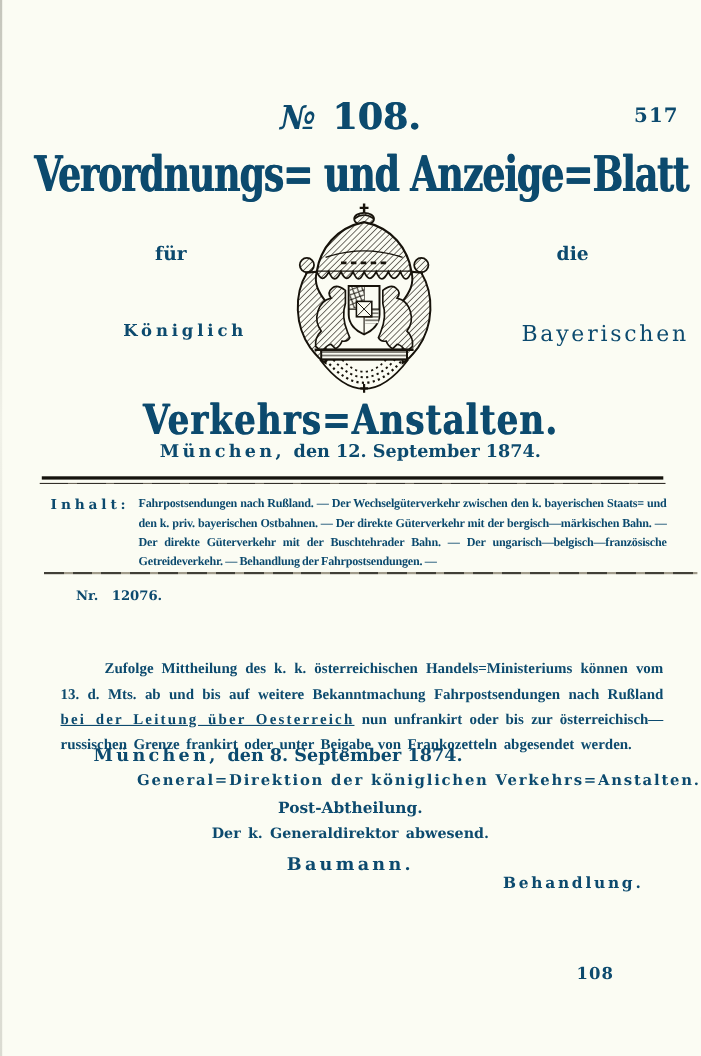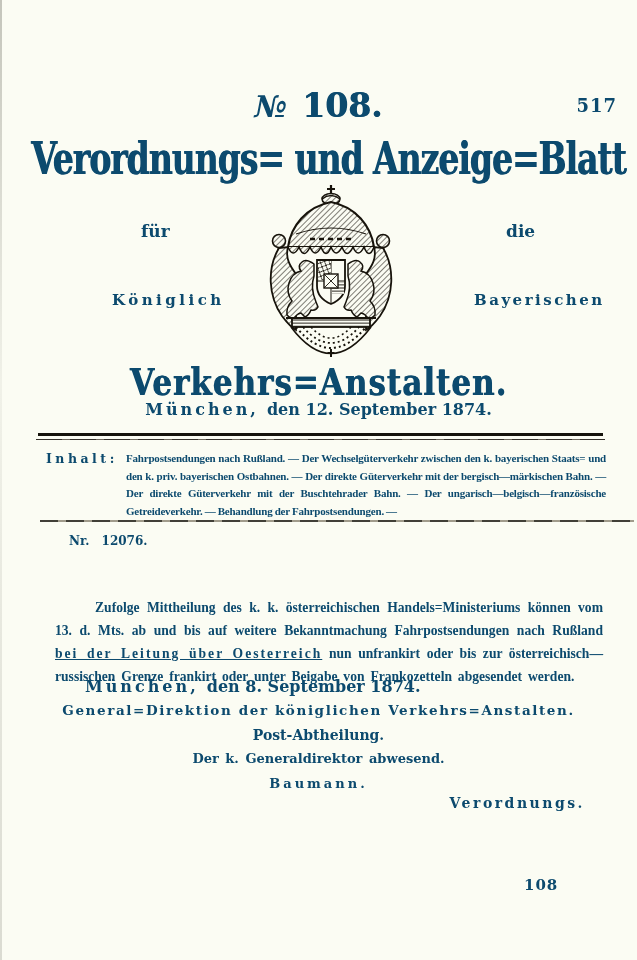--- a/index.html
+++ b/index.html
@@ -36,21 +36,21 @@
     position:absolute;top:132px;left:31px;width:577px;
     font-size:33px;font-weight:700;letter-spacing:-1px;
     text-align:justify;text-align-last:justify;
     white-space:nowrap;
     transform:scaleY(1.35);transform-origin:center top;
     text-shadow:.7px 0 0 currentColor;
   }
   .word-fuer{position:absolute;top:221px;left:141px;font-size:17px;font-weight:700;}
   .word-die{position:absolute;top:221px;left:506px;font-size:17px;font-weight:700;}
   .word-koeniglich{position:absolute;top:291px;left:112px;font-size:15px;font-weight:700;letter-spacing:3.5px;}
-  .word-bayerischen{position:absolute;top:291px;left:474px;font-size:15px;font-weight:700;letter-spacing:2.5px;}
+  .word-bayerischen{position:absolute;top:291px;left:474px;font-size:20px;font-weight:400;letter-spacing:2.5px;}
   .crest{position:absolute;left:258px;top:184px;width:146px;height:176px;}
   .subtitle{
     position:absolute;top:360px;left:0;width:100%;
     text-align:center;font-size:31px;font-weight:700;letter-spacing:1px;
     transform:scaleY(1.22);transform-origin:center top;
     text-shadow:.7px 0 0 currentColor;white-space:nowrap;
   }
   .dateline{
     position:absolute;top:400px;left:0;width:100%;
     text-align:center;font-size:16px;font-weight:700;white-space:nowrap;
@@ -89,34 +89,34 @@
     font-size:13.6px;line-height:23px;font-weight:600;
     text-align:justify;text-indent:40px;word-spacing:2.5px;
   }
   .article-body .sperr{letter-spacing:2px;text-decoration:underline;}
   .place-date{
     position:absolute;top:677px;left:85px;
     font-size:16px;font-weight:700;white-space:nowrap;
   }
   .place-date .city{letter-spacing:3px;margin-right:8px;}
   .sig-org{
-    position:absolute;top:702px;left:0;width:100%;text-align:center;
+    position:absolute;top:702px;left:0;width:100%;text-align:right;
     font-size:13.5px;font-weight:700;letter-spacing:1.6px;white-space:nowrap;
   }
   .sig-dept{
     position:absolute;top:727px;left:0;width:100%;text-align:center;
     font-size:14px;font-weight:700;
   }
   .sig-note{
     position:absolute;top:751px;left:0;width:100%;text-align:center;
     font-size:13px;font-weight:600;word-spacing:2px;
   }
   .sig-name1{
     position:absolute;top:776px;left:0;width:100%;text-align:center;
-    font-size:13px;font-weight:700;letter-spacing:3px;
+    font-size:16px;font-weight:700;letter-spacing:3px;
   }
   .sig-name2{
     position:absolute;top:795px;right:52px;
     font-size:14px;font-weight:700;letter-spacing:2.5px;white-space:nowrap;
   }
   .page-num-bottom{
     position:absolute;top:876px;left:524px;
     font-size:15px;font-weight:700;letter-spacing:1px;
   }
   .crest svg{display:block;width:100%;height:100%;}
@@ -215,16 +215,16 @@
   <p class="article-body"><span>Zufolge Mittheilung des k. k. österreichischen Handels=Ministeriums können vom 13. d. Mts. ab und bis auf weitere Bekanntmachung Fahrpostsendungen nach Rußland </span><span class="sperr">bei der Leitung über Oesterreich</span><span> nun unfrankirt oder bis zur österreichisch—russischen Grenze frankirt oder unter Beigabe von Frankozetteln abgesendet werden.</span></p>
 
   <div class="place-date">
     <span class="city">München,</span><span>den 8. September 1874.</span>
   </div>
 
   <div class="sig-org">General=Direktion der königlichen Verkehrs=Anstalten.</div>
   <div class="sig-dept">Post-Abtheilung.</div>
   <div class="sig-note">Der k. Generaldirektor abwesend.</div>
   <div class="sig-name1">Baumann.</div>
-  <div class="sig-name2">Verordnungs.</div>
+  <div class="sig-name2">Behandlung.</div>
 
   <div class="page-num-bottom">108</div>
 </div>
 
 </body></html>

